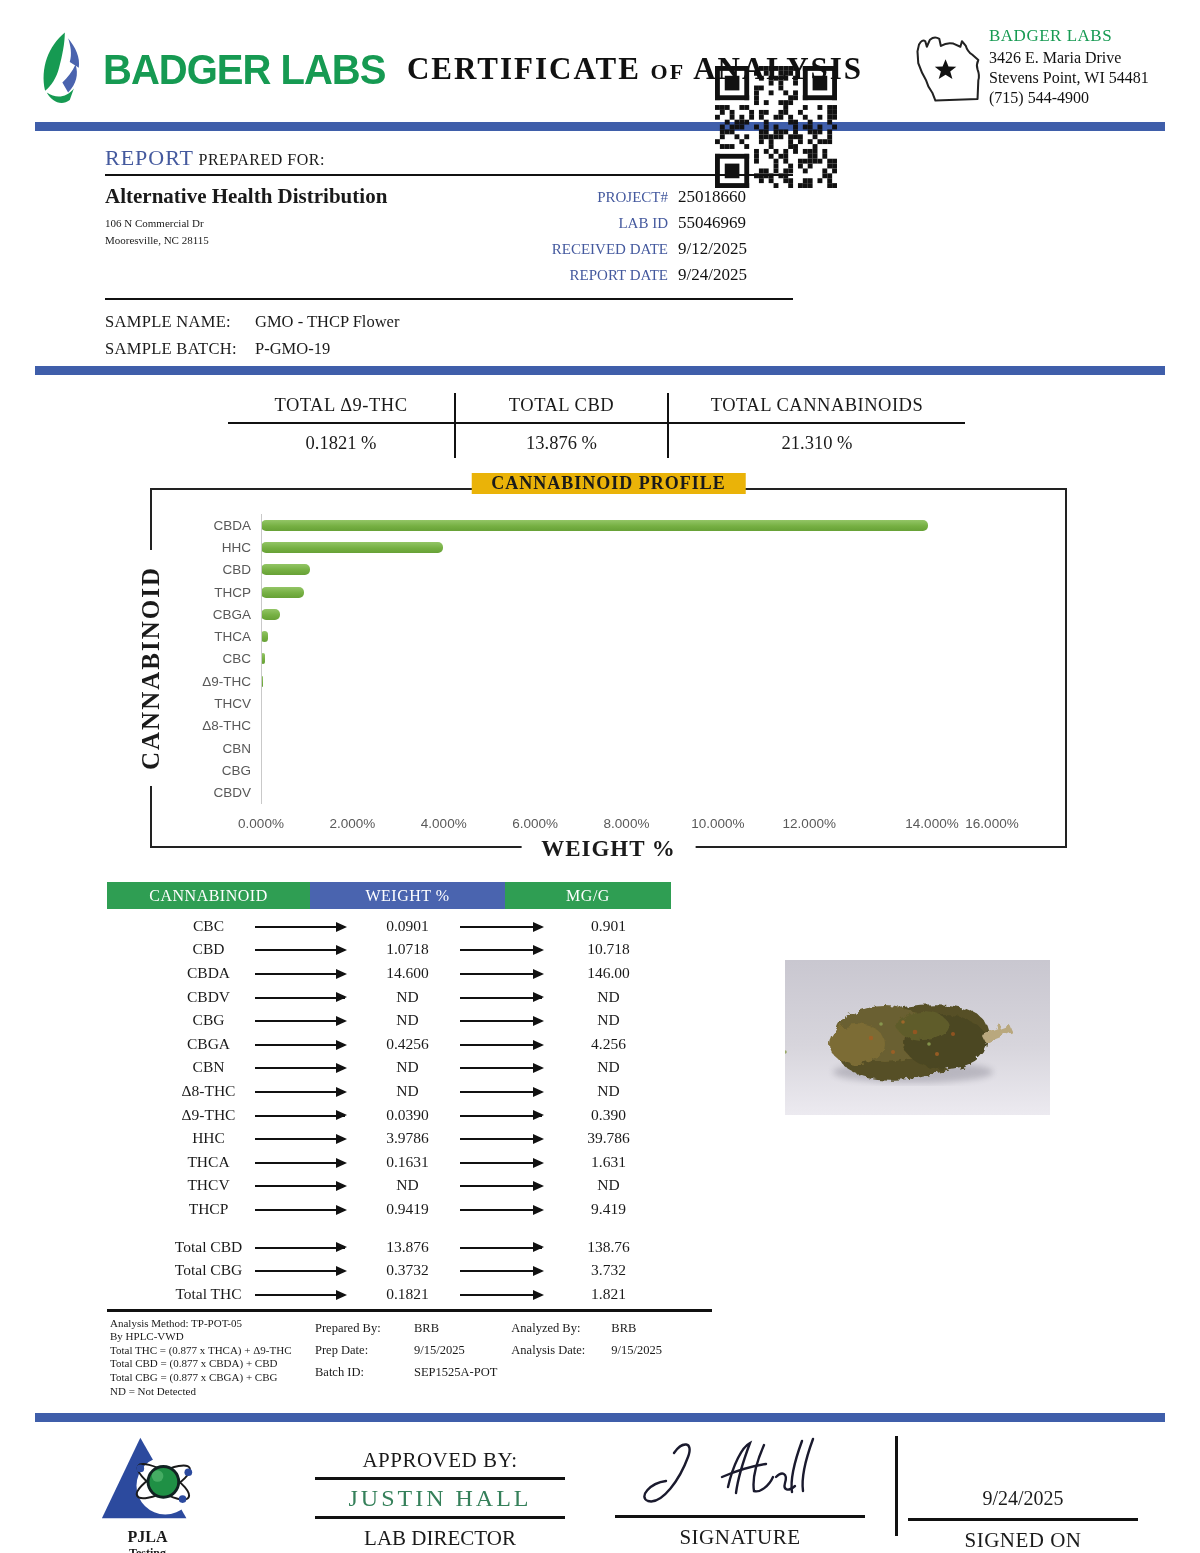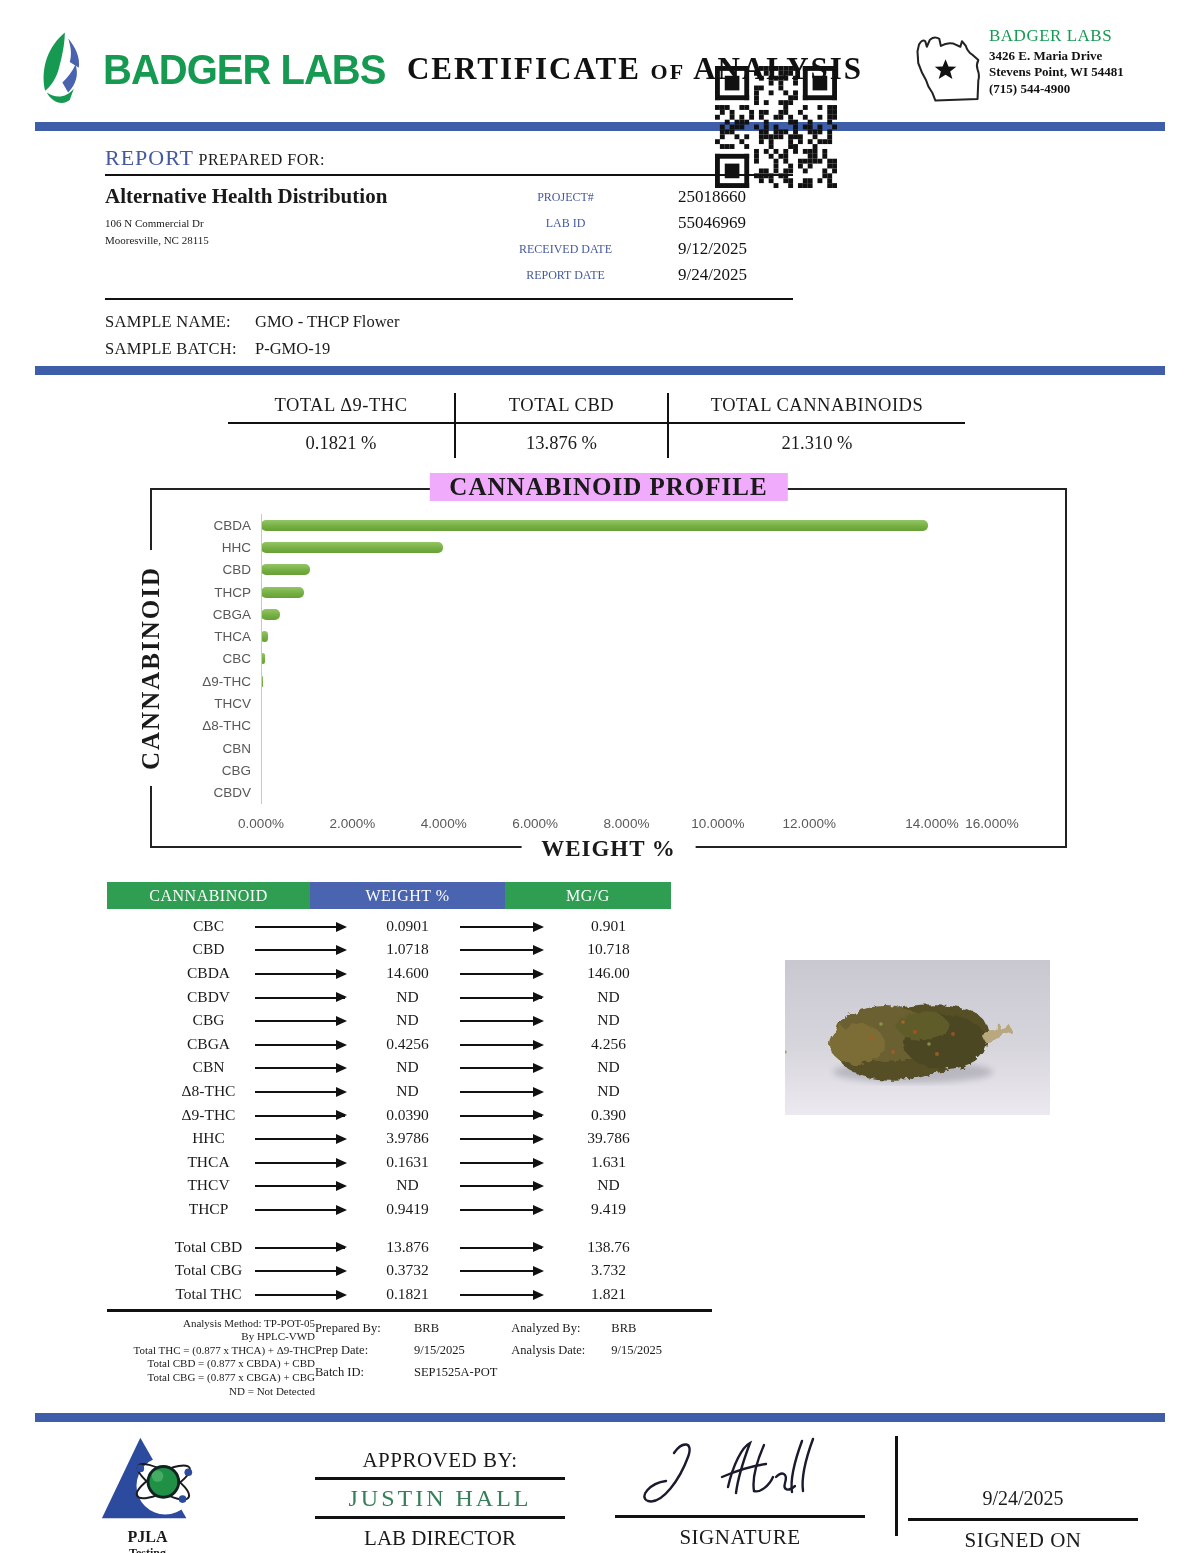--- a/index.html
+++ b/index.html
@@ -9,50 +9,50 @@
     background:#fff; overflow:hidden;
     font-family:"Liberation Serif", serif; color:#1a1a1a;
   }
   
   .hdr { display:flex; align-items:center; padding:26px 35px 6px 35px; }
   .brand { display:flex; align-items:center; gap:10px; width:330px; }
   .brand-text { font-family:"Liberation Sans",sans-serif; font-weight:700; font-size:40px; color:#169a52; letter-spacing:-1px; transform:scaleY(1.08); white-space:nowrap; }
   .doc-title { flex:1; text-align:center; font-weight:700; font-size:31px; letter-spacing:2px; font-variant:small-caps; text-transform:none; color:#111; }
   .lab-block { display:flex; align-items:flex-start; gap:6px; width:260px; }
   .lab-name { color:#169a52; font-size:17px; letter-spacing:.5px; margin-bottom:2px; }
-  .lab-addr { font-size:13px; line-height:1.25; color:#111;font-weight:bold; }
+  .lab-addr { font-size:16px; line-height:1.25; color:#111; }
   .bluebar { height:9px; background:#3f5eaa; margin:4px 35px 0 35px; }
   
   .report { position:relative; margin:14px 0 0 105px; width:688px; }
   .rep-head { font-size:16px; letter-spacing:.5px; border-bottom:2px solid #111; padding-bottom:3px; }
   .rep-head .rep-word { color:#44599e; font-size:22px; letter-spacing:1px; }
   .rep-body { display:flex; border-bottom:2px solid #111; padding:6px 0 10px 0; }
   .client { flex:1; }
   .client-name { font-weight:700; font-size:21px; margin:2px 0 6px 0; }
   .client-line { font-size:11px; line-height:1.55; }
   .meta { width:330px; padding-top:2px; }
   .meta-row { display:flex; line-height:26px; }
-  .meta-label { width:205px; text-align:center; color:#44599e; font-size:12px; }
+  .meta-label { width:205px; text-align:right; color:#44599e; font-size:15px; }
   .meta-value { padding-left:10px; font-size:17px; color:#111; }
   .qr { position:absolute; left:715px; top:66px; width:122px; height:122px; }
   .samples { margin:8px 0 0 105px; }
   .sample-row { display:flex; line-height:27px; }
   .sample-label { width:150px; font-size:16.5px; letter-spacing:.3px; }
   .sample-value { font-size:16.5px; }
   
   .totals { display:flex; margin:18px 0 0 228px; width:740px; }
   .tot-cell { text-align:center; }
   .tot-cell:nth-child(1){ width:226px; }
   .tot-cell:nth-child(2){ width:215px; border-left:2px solid #111; border-right:2px solid #111; }
   .tot-cell:nth-child(3){ width:296px; }
   .tot-label { font-size:18.5px; letter-spacing:.5px; padding:2px 0 6px 0; border-bottom:2.5px solid #111; }
   .tot-value { font-size:18.5px; padding-top:9px; padding-bottom:4px; }
   
   .chart-box { position:relative; margin:30px 0 0 150px; width:917px; height:360px; border:2px solid #222; }
-  .chart-title { position:absolute; top:-17px; left:50%; transform:translateX(-50%); background:#f0abfc; padding:0 20px; font-weight:700; font-size:25px; letter-spacing:1px; white-space:nowrap; }
+  .chart-title { position:absolute; top:-17px; left:50%; transform:translateX(-50%); background:#eab308; padding:0 20px; font-weight:700; font-size:18px; letter-spacing:1px; white-space:nowrap; }
   .chart-xlabel { position:absolute; bottom:-16px; left:50%; transform:translateX(-50%); background:#fff; padding:0 20px; font-weight:700; font-size:23px; letter-spacing:1px; white-space:nowrap; }
   .chart-ylabel { position:absolute; top:50%; left:-1px; transform:translate(-50%,-50%) rotate(180deg); writing-mode:vertical-rl; background:#fff; padding:16px 0; font-weight:700; font-size:25px; letter-spacing:2px; white-space:nowrap; }
   .chart-rows { position:absolute; left:0; top:24px; width:100%; }
   .chart-row { display:flex; align-items:center; height:22.3px; }
   .chart-cat { width:109px; text-align:right; padding-right:10px; font-family:"Liberation Sans",sans-serif; font-size:13.5px; color:#595959; }
   .chart-barzone { width:731px; position:relative; height:100%; display:flex; align-items:center; }
   .chart-bar { height:11px; border-radius:5px; background:linear-gradient(#93c566,#76b043 55%,#67a136); }
   .axis-line { position:absolute; left:109px; top:24px; width:1px; height:290px; background:#c9c9c9; }
   .chart-ticks { position:absolute; left:0; top:326px; width:100%; height:20px; }
   .chart-tick { position:absolute; transform:translateX(-50%); font-family:"Liberation Sans",sans-serif; font-size:13.5px; color:#595959; white-space:nowrap; }
@@ -69,21 +69,21 @@
   .rt-c2 { width:195px; text-align:center; font-size:15.5px; }
   .rt-c3 { width:207px; text-align:center; font-size:15.5px; }
   .rt-gap { height:14px; }
   .rt-bottom { border-bottom:3px solid #111; margin-top:3px; }
   .arr { position:absolute; top:50%; height:0; border-top:2.2px solid #111; }
   .arr::after { content:''; position:absolute; right:-2px; top:-6.2px; width:0; height:0; border-left:11px solid #111; border-top:5px solid transparent; border-bottom:5px solid transparent; }
   .arr.a1 { left:148px; width:90px; }
   .arr.a2 { left:353px; width:82px; }
   
   .notes { display:flex; margin:5px 0 0 110px; }
-  .notes-col1 { width:205px; font-size:11px; line-height:1.24;text-align:right; }
+  .notes-col1 { width:205px; font-size:11px; line-height:1.24; }
   .notes-col2 { margin-left:0px; font-size:12.5px; }
   .notes-col3 { margin-left:14px; font-size:12.5px; }
   .nrow { display:flex; line-height:22px; }
   .nlabel { width:96px; }
   .nvalue { padding-left:4px; }
   .notes-col2 .nrow .nlabel { width:95px; }
   .notes-col3 .nrow .nlabel { width:96px; }
   
   .photo { position:absolute; left:785px; top:960px; width:265px; height:155px; }
   

